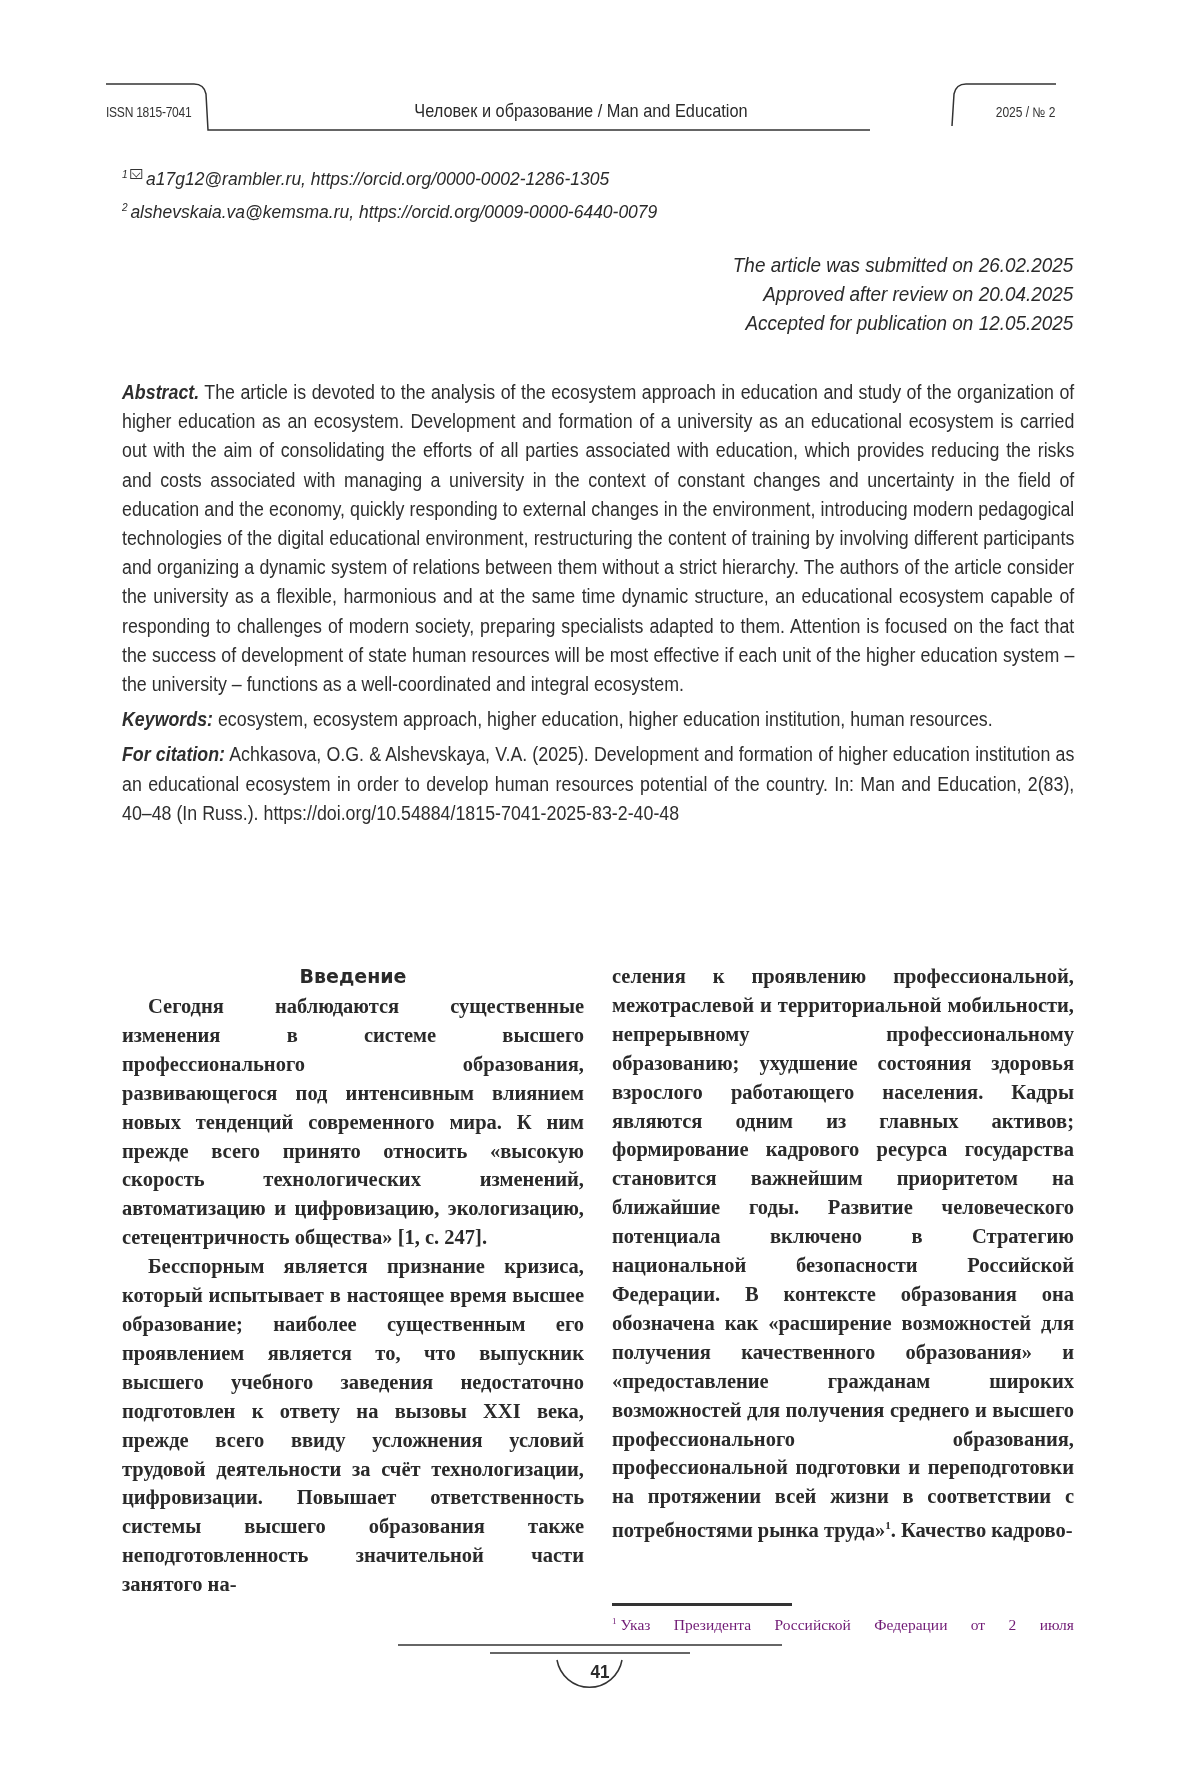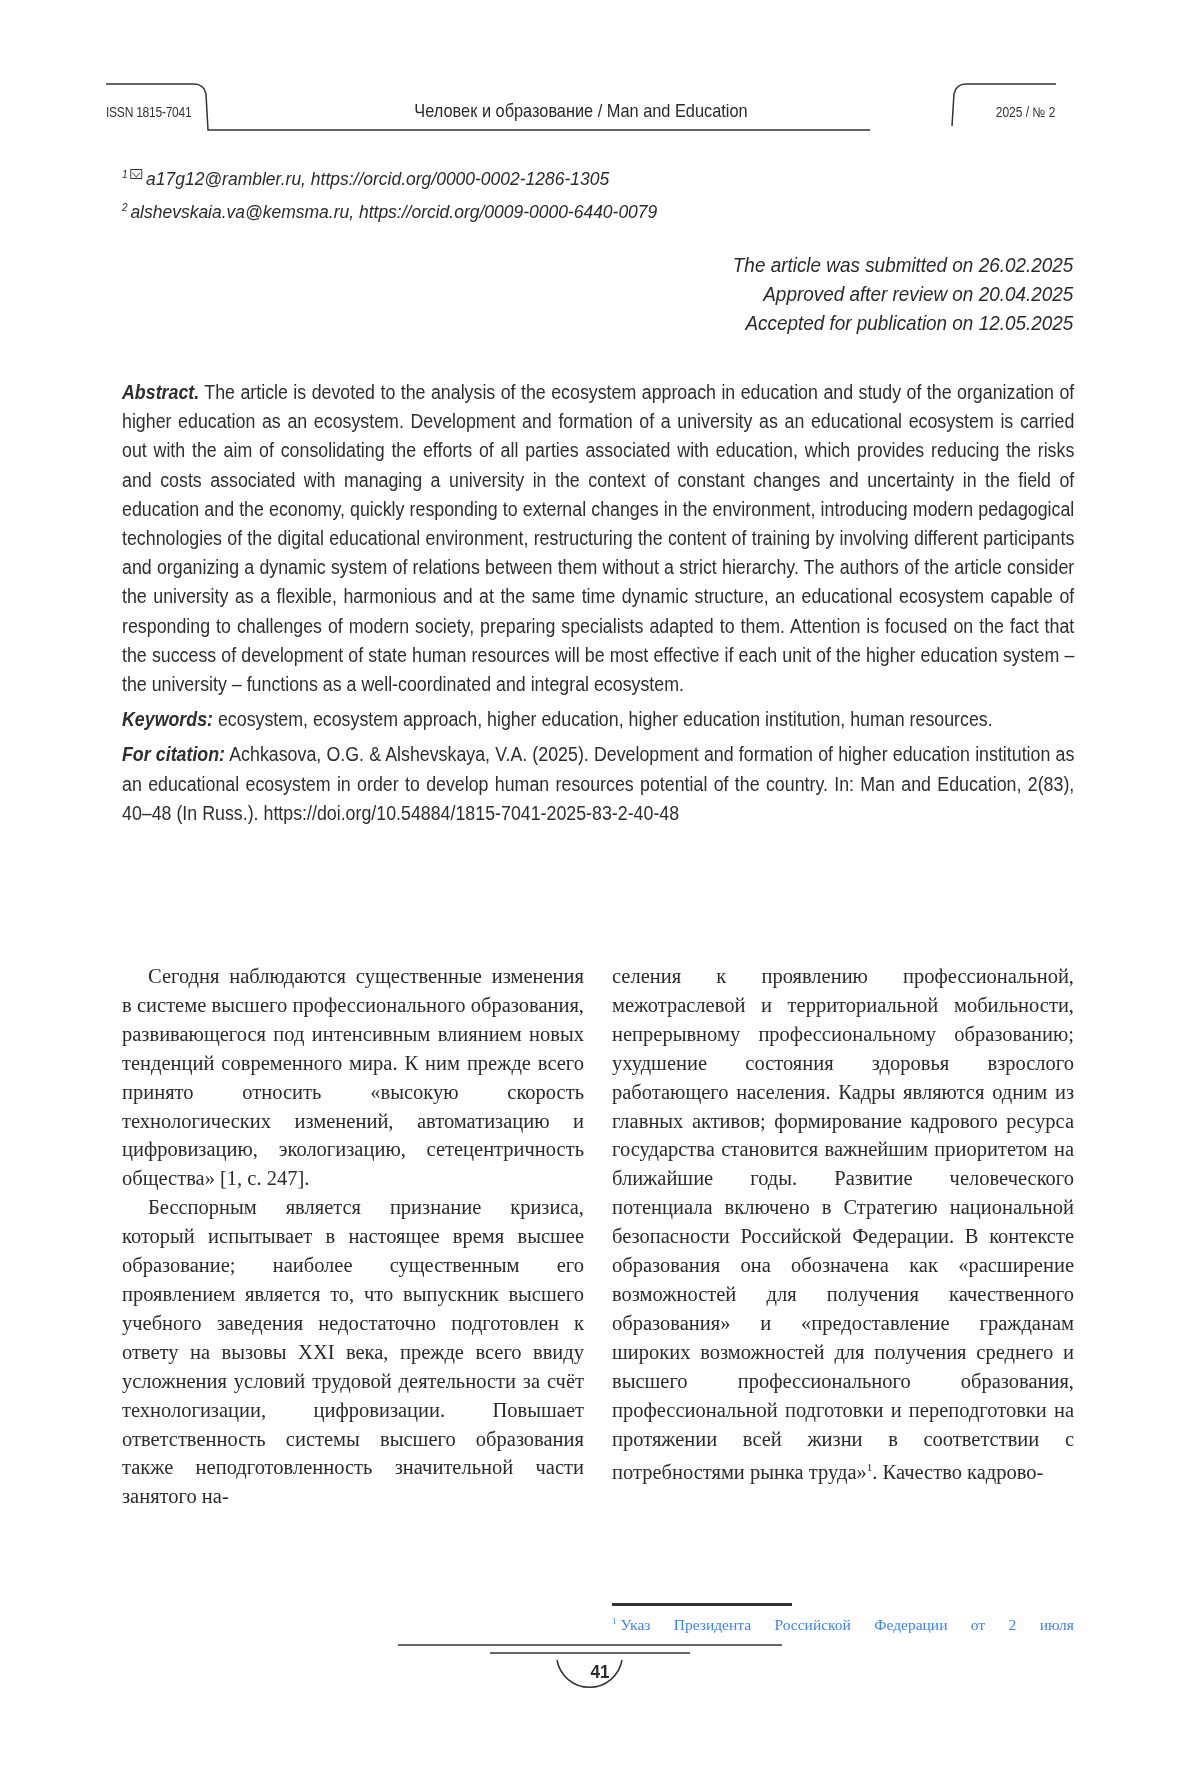--- a/index.html
+++ b/index.html
@@ -23,26 +23,26 @@
 
   
   .abstract { position: absolute; left: 122px; top: 378px; width: 1070px; font: 20px "Liberation Sans", sans-serif; line-height: 29.2px; color: #2e2e2e; text-align: justify; transform: scaleX(0.89); transform-origin: left; }
   .abstract p { margin: 0 0 6px 0; }
   .abstract b { font-weight: bold; font-style: italic; }
 
   
   .col { position: absolute; top: 962px; width: 462px; font: 20.5px "Liberation Serif", serif; line-height: 28.9px; color: #2a2a2a; text-align: justify; }
   .col.left { left: 122px; }
   .col.right { left: 612px; }
-  .col p { margin: 0; text-indent: 26px; }
+  .col p { margin: 0; text-indent: 26px; font-weight: bold; }
   .col p.noindent { text-indent: 0; }
   .section-title { text-align: center; font: bold 19px "DejaVu Sans", sans-serif; margin-bottom: 2px; height: 28px; line-height: 28px; color:#2a2a2a; }
 
   .footnote-rule { position: absolute; left: 612px; top: 1603px; width: 180px; height: 3px; background: #333; }
-  .footnote { position: absolute; left: 612px; top: 1610px; width: 462px; font: 15.5px "Liberation Serif", serif; line-height: 22px; color: #3b82f6; text-align: justify; text-align-last: justify; }
+  .footnote { position: absolute; left: 612px; top: 1610px; width: 462px; font: 15.5px "Liberation Serif", serif; line-height: 22px; color: #701a75; text-align: justify; text-align-last: justify; }
   .footnote sup { font-size: 9px; margin-right: 4px; }
 
   .footer { position: absolute; left: 0; top: 1630px; width: 1200px; height: 80px; }
   .page-number { position: absolute; left: 578px; top: 1661px; width: 44px; text-align: center; font: bold 19px "Liberation Sans", sans-serif; transform: scaleX(0.9); color:#2a2a2a; }
 </style>
 </head>
 <body>
 
 <div class="header">
   <svg width="950" height="52">
@@ -69,20 +69,21 @@
   <div>Accepted for publication on 12.05.2025</div>
 </div>
 
 <div class="abstract">
   <p><b>Abstract.</b><span> The article is devoted to the analysis of the ecosystem approach in education and study of the organization of higher education as an ecosystem. Development and formation of a university as an educational ecosystem is carried out with the aim of consolidating the efforts of all parties associated with education, which provides reducing the risks and costs associated with managing a university in the context of constant changes and uncertainty in the field of education and the economy, quickly responding to external changes in the environment, introducing modern pedagogical technologies of the digital educational environment, restructuring the content of training by involving different participants and organizing a dynamic system of relations between them without a strict hierarchy. The authors of the article consider the university as a flexible, harmonious and at the same time dynamic structure, an educational ecosystem capable of responding to challenges of modern society, preparing specialists adapted to them. Attention is focused on the fact that the success of development of state human resources will be most effective if each unit of the higher education system – the university – functions as a well-coordinated and integral ecosystem.</span></p>
   <p><b>Keywords:</b><span> ecosystem, ecosystem approach, higher education, higher education institution, human resources.</span></p>
   <p><b>For citation:</b><span> Achkasova, O.G. &amp; Alshevskaya, V.A. (2025). Development and formation of higher education institution as an educational ecosystem in order to develop human resources potential of the country. In: Man and Education, 2(83), 40–48 (In Russ.). https://doi.org/10.54884/1815-7041-2025-83-2-40-48</span></p>
 </div>
 
 <div class="col left">
+  <div class="section-title">Введение</div>
   <p>Сегодня наблюдаются существенные изменения в системе высшего профессионального образования, развивающегося под интенсивным влиянием новых тенденций современного мира. К ним прежде всего принято относить «высокую скорость технологических изменений, автоматизацию и цифровизацию, экологизацию, сетецентричность общества» [1, с. 247].</p>
   <p>Бесспорным является признание кризиса, который испытывает в настоящее время высшее образование; наиболее существенным его проявлением является то, что выпускник высшего учебного заведения недостаточно подготовлен к ответу на вызовы XXI века, прежде всего ввиду усложнения условий трудовой деятельности за счёт технологизации, цифровизации. Повышает ответственность системы высшего образования также неподготовленность значительной части занятого на-</p>
 </div>
 
 <div class="col right">
   <p class="noindent"><span>селения к проявлению профессиональной, межотраслевой и территориальной мобильности, непрерывному профессиональному образованию; ухудшение состояния здоровья взрослого работающего населения. Кадры являются одним из главных активов; формирование кадрового ресурса государства становится важнейшим приоритетом на ближайшие годы. Развитие человеческого потенциала включено в Стратегию национальной безопасности Российской Федерации. В контексте образования она обозначена как «расширение возможностей для получения качественного образования» и «предоставление гражданам широких возможностей для получения среднего и высшего профессионального образования, профессиональной подготовки и переподготовки на протяжении всей жизни в соответствии с потребностями рынка труда»</span><sup style="font-size:11px;">1</sup><span>. Качество кадрово-</span></p>
 </div>
 
 <div class="footnote-rule"></div>
 <div class="footnote"><sup>1</sup><span>Указ Президента Российской Федерации от 2 июля</span></div>

